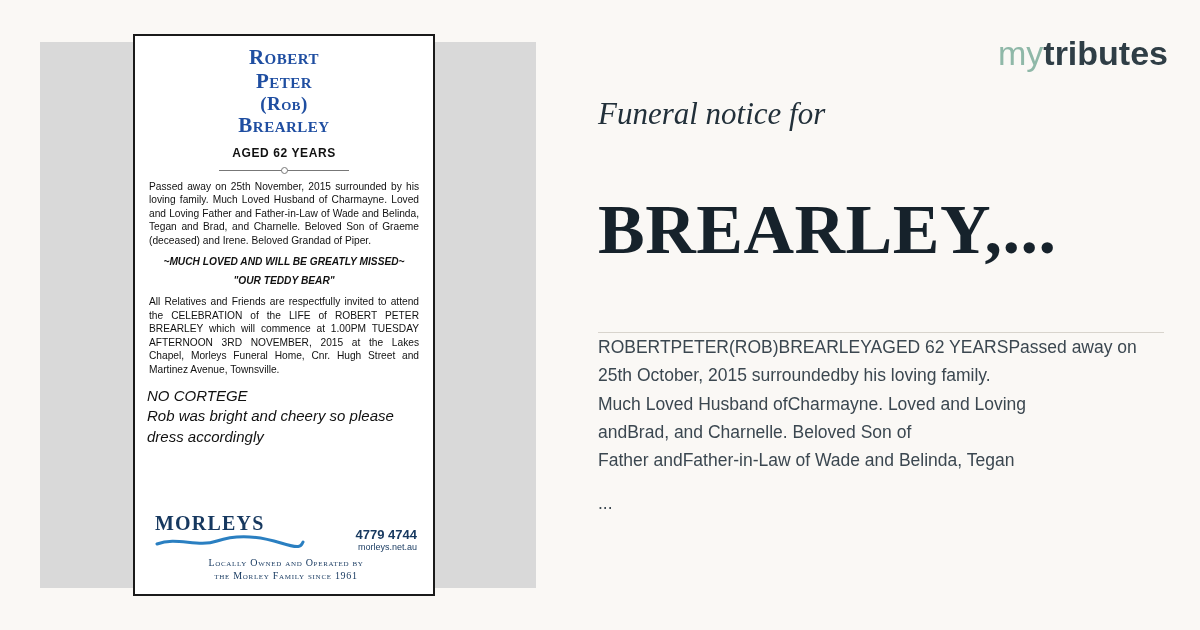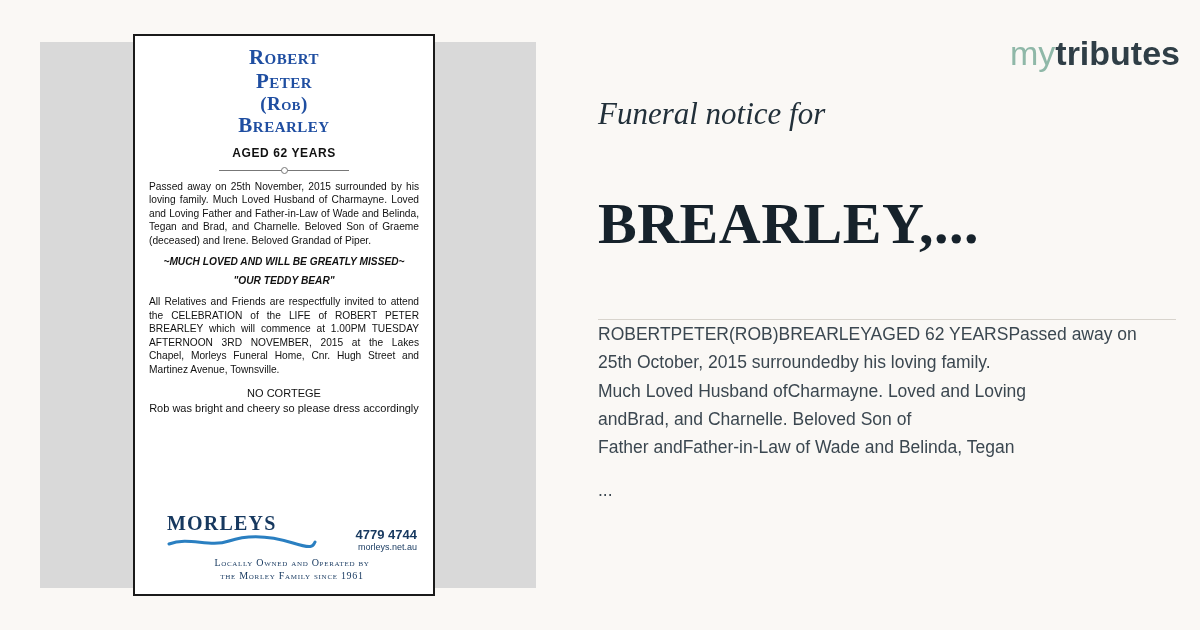--- a/index.html
+++ b/index.html
@@ -128,30 +128,30 @@
   }
   .nc-body2 {
     font-family: "Liberation Sans", sans-serif;
     font-size: 10.2px;
     line-height: 1.32;
     color: #111;
     text-align: justify;
     margin: 9px 2px 0 2px;
   }
   .nc-cortege {
-    text-align: center;
-    font-size: 11px;
+    font-size: 15px;
     line-height: 1.35;
     margin-top: 10px;
     color: #111;
+    font-style: italic;
   }
 
   .nc-footer {
     position: absolute;
-    left: 16px; right: 0;
+    left: 4px; right: 0;
     bottom: 2px;
   }
   .nc-footer-row {
     display: flex;
     align-items: flex-end;
     justify-content: space-between;
     padding: 0 4px;
   }
   .morleys-logo {
     font-family: "Liberation Serif", serif;
@@ -187,21 +187,21 @@
     font-size: 10px;
     letter-spacing: 0.7px;
     color: #16385f;
     line-height: 1.3;
     margin-top: 3px;
   }
 
   
   .right-panel {
     flex: 1;
-    padding: 36px 20px 0 58px;
+    padding: 36px 32px 0 58px;
     box-sizing: border-box;
     position: relative;
   }
   .brand {
     text-align: right;
     font-family: "Liberation Sans", sans-serif;
     font-size: 34px;
     line-height: 1;
     margin-bottom: 26px;
   }
@@ -215,21 +215,21 @@
   }
   .kicker {
     font-family: "Liberation Serif", serif;
     font-style: italic;
     font-size: 31px;
     color: #22303a;
     margin-top: 10px;
   }
   .headline {
     font-family: "Liberation Serif", serif;
-    font-size: 58px;
+    font-size: 70px;
     font-weight: bold;
     color: #16222b;
     letter-spacing: 0.5px;
     margin-top: 58px;
     white-space: nowrap;
   }
   .rule {
     border-top: 1px solid #d8d4cd;
     margin-top: 62px;
     margin-right: 4px;

